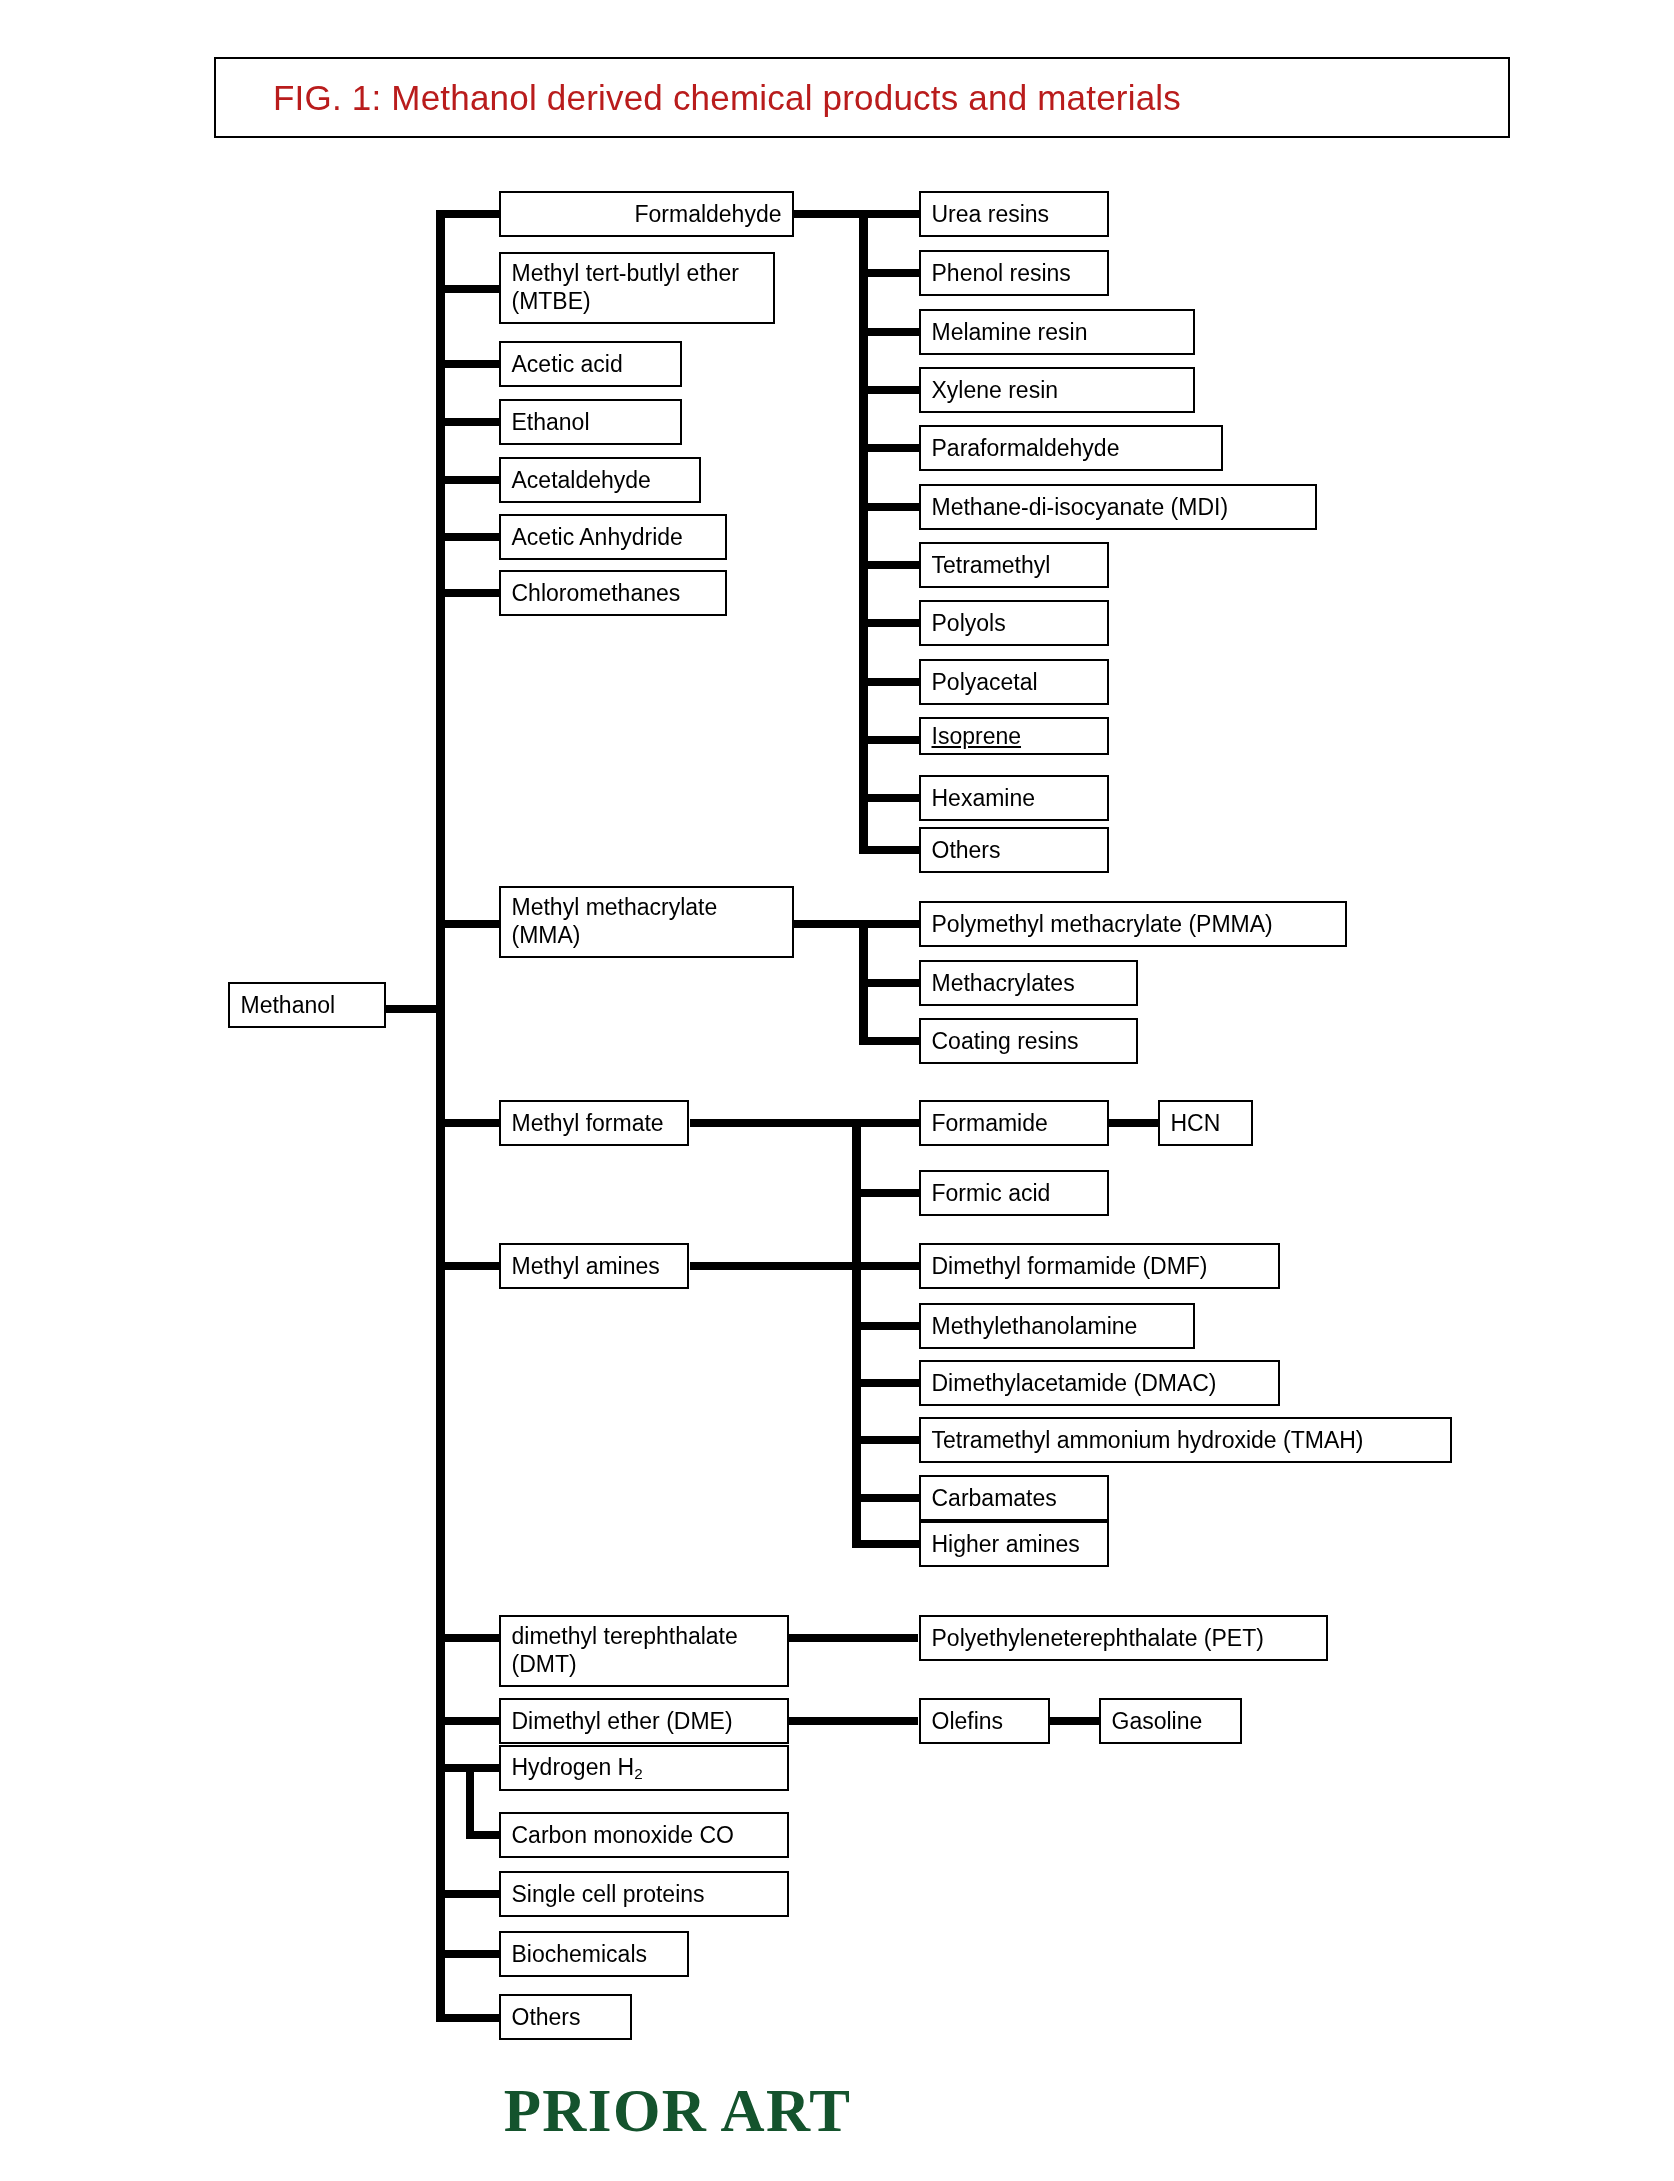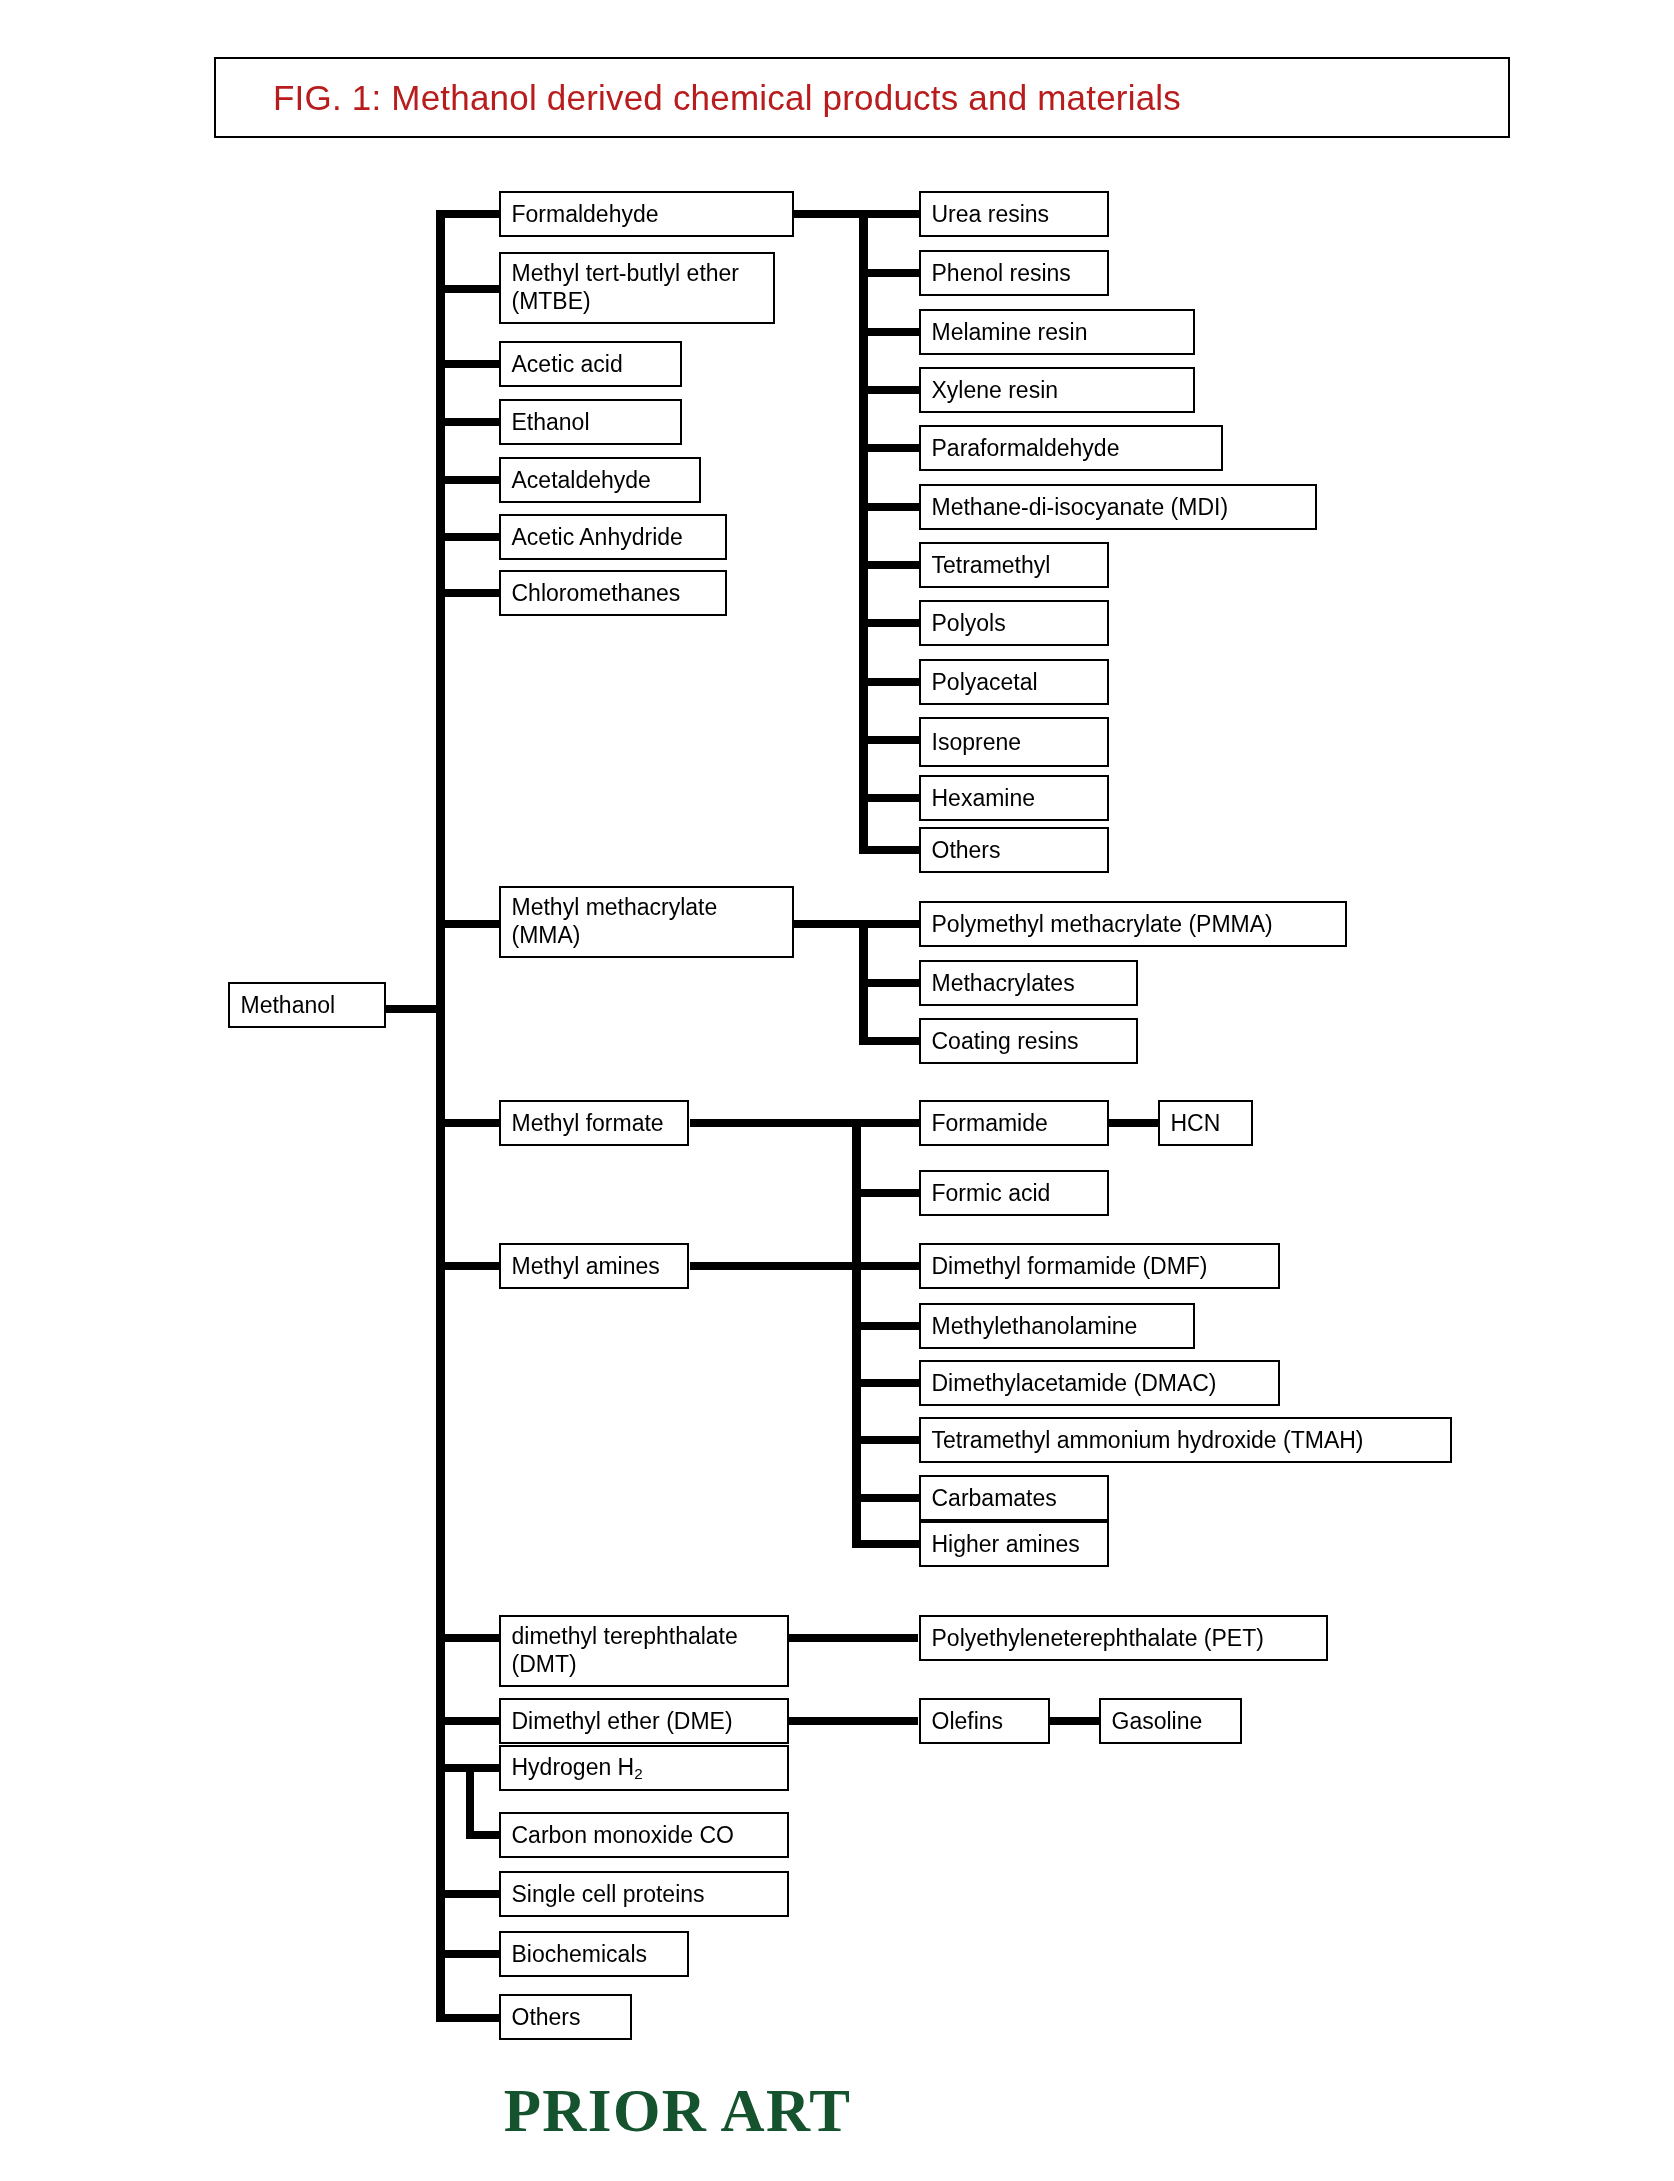--- a/index.html
+++ b/index.html
@@ -61,21 +61,21 @@
   <div class="ln" style="left:436px;top:1717px;width:67px;height:7.6px;"></div>
   <div class="ln" style="left:436px;top:1764px;width:38px;height:7.6px;"></div>
   <div class="ln" style="left:436px;top:1890px;width:67px;height:7.6px;"></div>
   <div class="ln" style="left:436px;top:1950px;width:67px;height:7.6px;"></div>
   <div class="ln" style="left:436px;top:2014px;width:67px;height:7.6px;"></div>
 
   <div class="ln" style="left:466px;top:1764px;width:7.6px;height:74px;"></div>
   <div class="ln" style="left:466px;top:1764px;width:36px;height:7.6px;"></div>
   <div class="ln" style="left:466px;top:1831px;width:36px;height:7.6px;"></div>
 
-  <div class="node" style="left:499px;top:191px;width:295px;height:46px;">
+  <div class="node" style="left:499px;top:191px;width:295px;height:46px;justify-content:flex-end;">
     <span class="lbl">Formaldehyde</span>
   </div>
 
   <div class="node two" style="left:499px;top:252px;width:276px;height:72px;">
     <span class="lbl">Methyl tert-butlyl ether
 (MTBE)</span>
   </div>
 
   <div class="node" style="left:499px;top:341px;width:183px;height:46px;">
     <span class="lbl">Acetic acid</span>
@@ -175,21 +175,21 @@
   </div>
   <div class="node" style="left:919px;top:542px;width:190px;height:46px;">
     <span class="lbl">Tetramethyl</span>
   </div>
   <div class="node" style="left:919px;top:600px;width:190px;height:46px;">
     <span class="lbl">Polyols</span>
   </div>
   <div class="node" style="left:919px;top:659px;width:190px;height:46px;">
     <span class="lbl">Polyacetal</span>
   </div>
-  <div class="node" style="left:919px;top:717px;width:190px;height:50px;">
+  <div class="node" style="left:919px;top:717px;width:190px;height:38px;text-decoration:underline;">
     <span class="lbl">Isoprene</span>
   </div>
   <div class="node" style="left:919px;top:775px;width:190px;height:46px;">
     <span class="lbl">Hexamine</span>
   </div>
   <div class="node" style="left:919px;top:827px;width:190px;height:46px;">
     <span class="lbl">Others</span>
   </div>
 
   <div class="ln" style="left:794px;top:920px;width:72px;height:7.6px;"></div>

